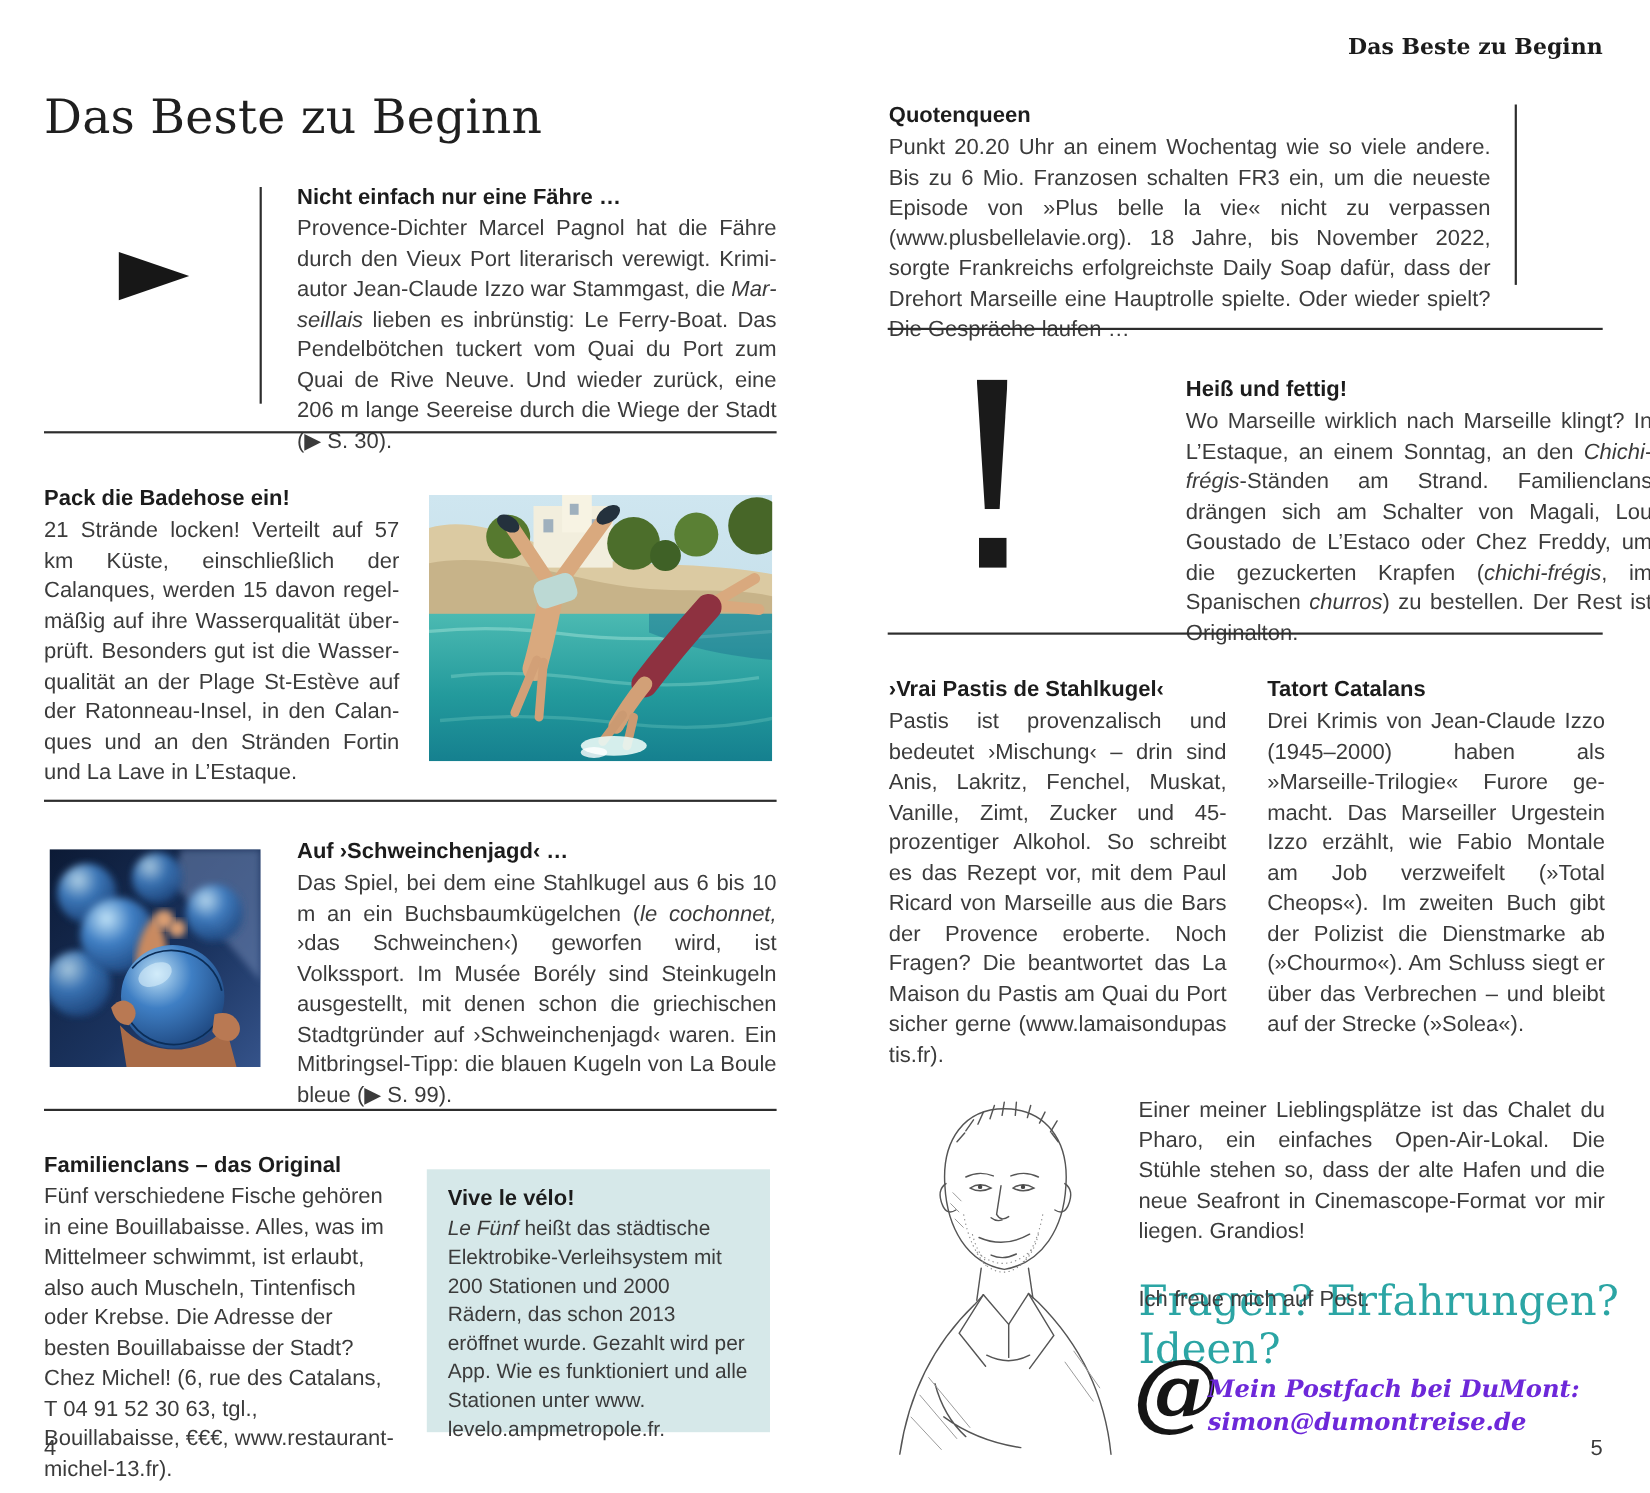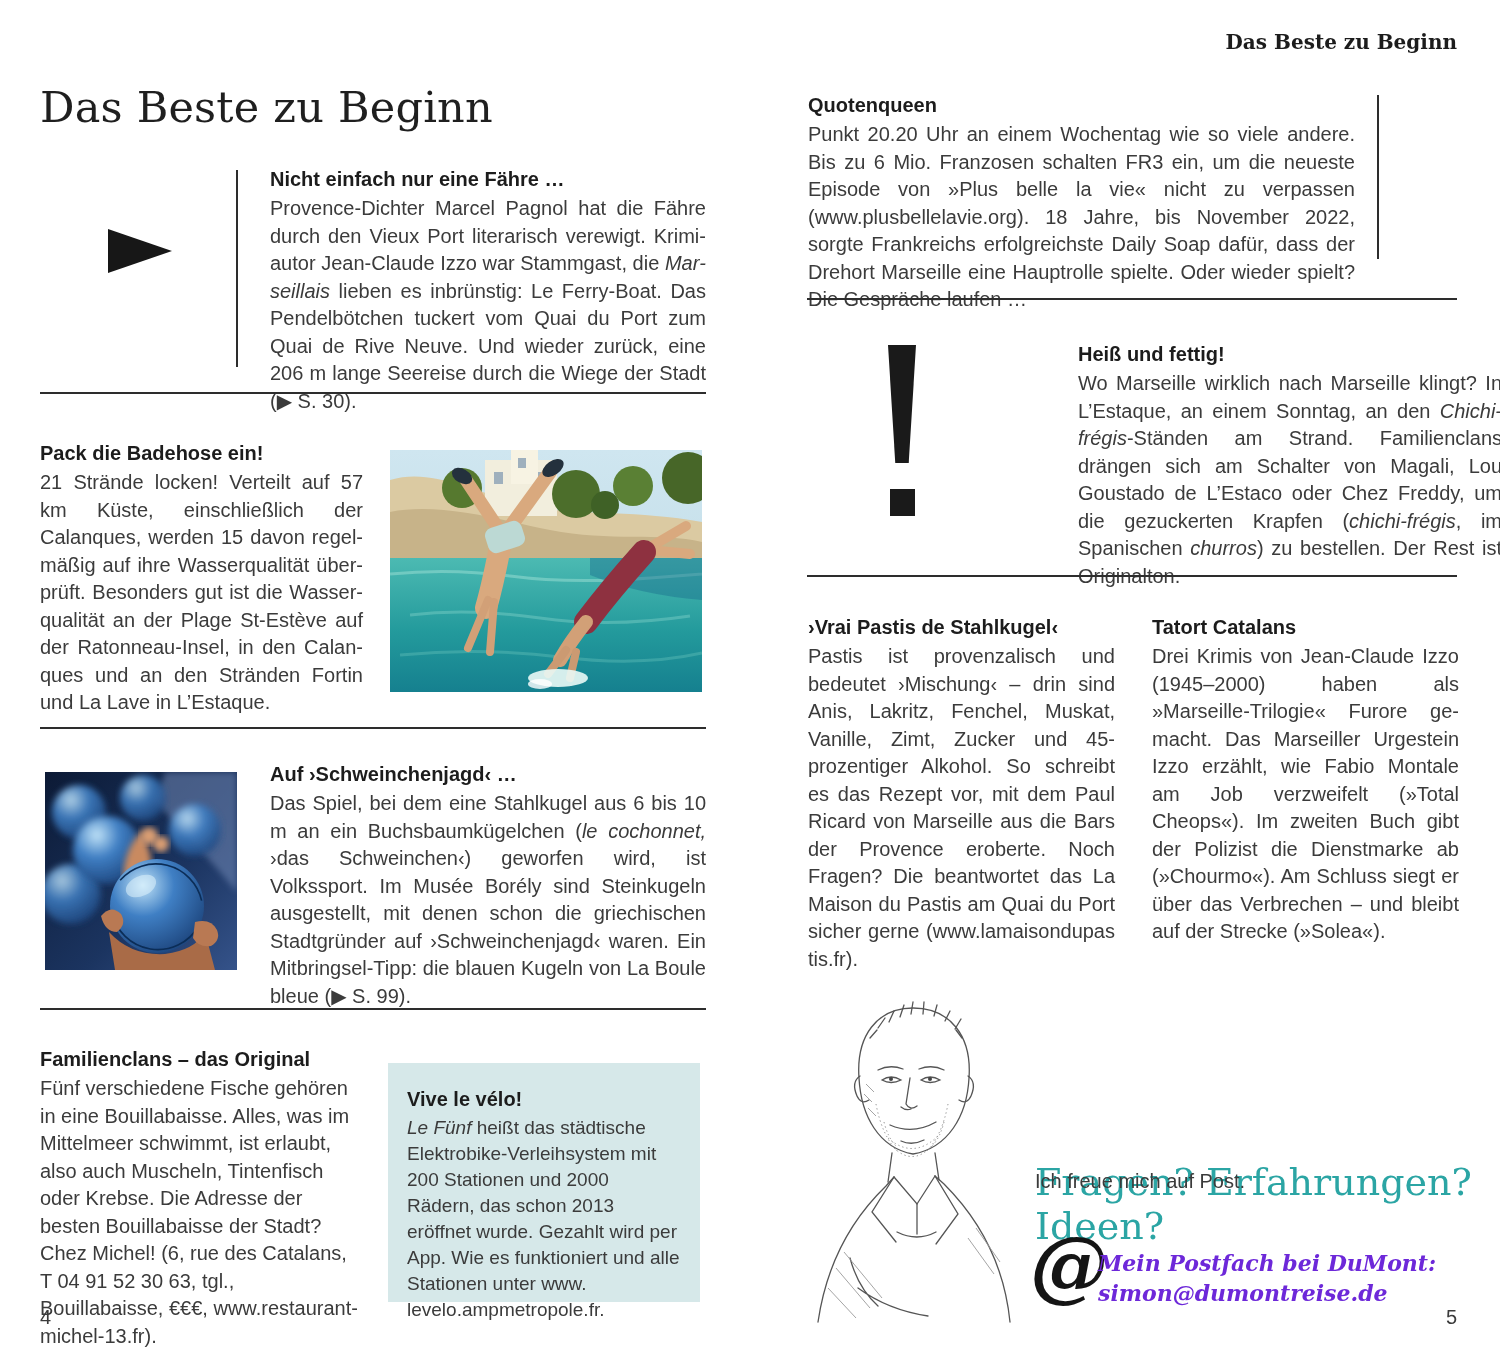--- a/index.html
+++ b/index.html
@@ -22,21 +22,21 @@
   .s1-text{left:270px;top:166px;width:436px;}
   .rule-l1{left:40px;top:392px;width:666px;}
   .s2-text{left:40px;top:440px;width:323px;}
   .photo-diving{left:390px;top:450px;}
   .rule-l2{left:40px;top:727px;width:666px;}
   .photo-boules{left:45px;top:772px;}
   .s3-text{left:270px;top:761px;width:436px;}
   .rule-l3{left:40px;top:1008px;width:666px;}
   .s4-text{left:40px;top:1046px;width:323px;}
   .velo-box{left:388px;top:1063px;width:312px;height:239px;background:#d6e8e9;
-    padding:23px 19px;box-sizing:border-box;}
+    padding:13px 19px;box-sizing:border-box;}
   .velo-box .h{font-size:20px;}
   .velo-box .b{font-size:19px;line-height:26px;text-align:left;}
   .pagenum{font-size:20px;color:#3b3b3b;}
   .pagenum-left{left:40px;top:1306px;}
   .pagenum-right{right:43px;top:1306px;}
 
   .qq-text{left:808px;top:92px;width:547px;}
   .qq-vrule{left:1377px;top:95px;height:164px;}
   .rule-r1{left:807px;top:298px;width:650px;}
   .excl-stem{position:absolute;left:888px;top:345px;width:28px;height:118px;background:#1a1a1a;
@@ -249,20 +249,21 @@
       <path d="M96 160 Q115 178 134 158"></path>
       <path d="M86 134 Q90 150 98 158 M146 134 Q142 150 134 158"></path>
     </g>
     <g stroke="#9a9a9a" stroke-width="0.9" fill="none">
       <path d="M68 96 L76 104 M66 106 L74 114 M70 120 L78 128"></path>
       <path d="M30 300 L58 330 M38 280 L72 320 M46 264 L84 310"></path>
       <path d="M170 250 L196 286 M178 240 L202 274"></path>
     </g>
   </svg>
 
+  <div class="abs personal-text b">Einer meiner Lieblingsplätze ist das Chalet du Pha­ro, ein einfaches Open-Air-Lokal. Die Stühle stehen so, dass der alte Hafen und die neue Seafront in Cinemascope-Format vor mir liegen. Grandios!</div>
   <div class="abs cta serif">Fragen? Erfahrungen? Ideen?</div>
   <div class="abs cta-sub">Ich freue mich auf Post.</div>
   <div class="abs at-glyph serif">@</div>
   <div class="abs mail-note serif">Mein Postfach bei DuMont:
 simon@dumontreise.de</div>
 
   <div class="abs pagenum pagenum-right">5</div>
 
 </div>
 

